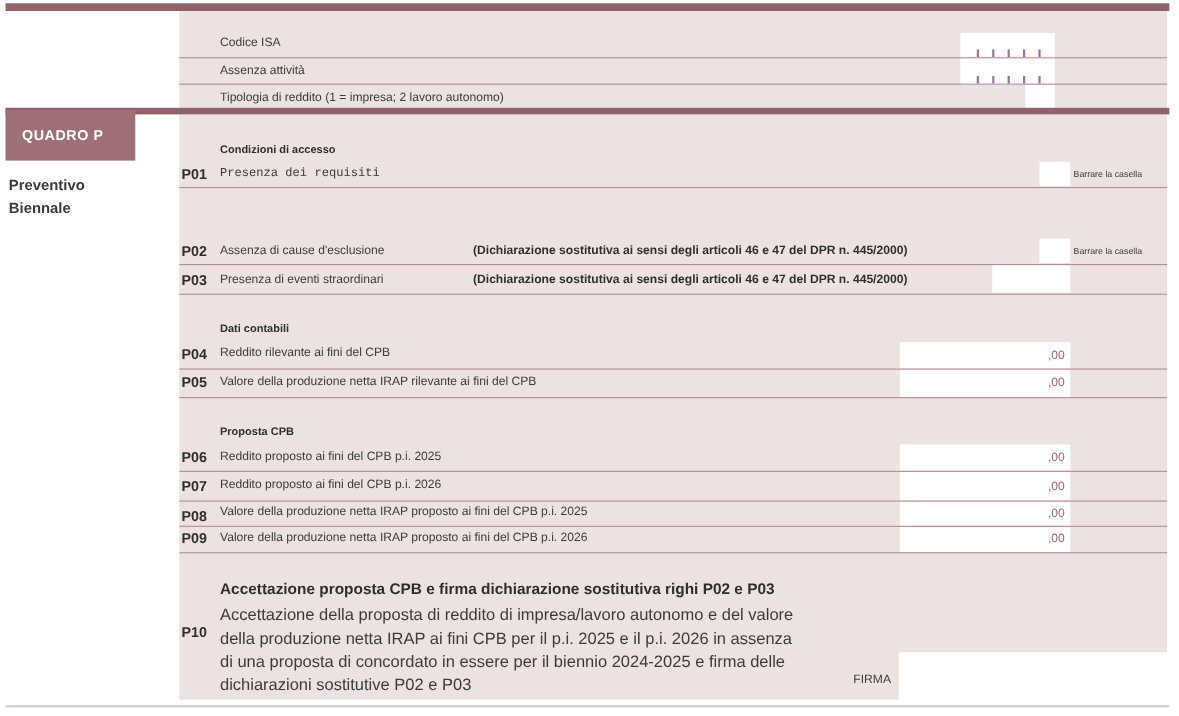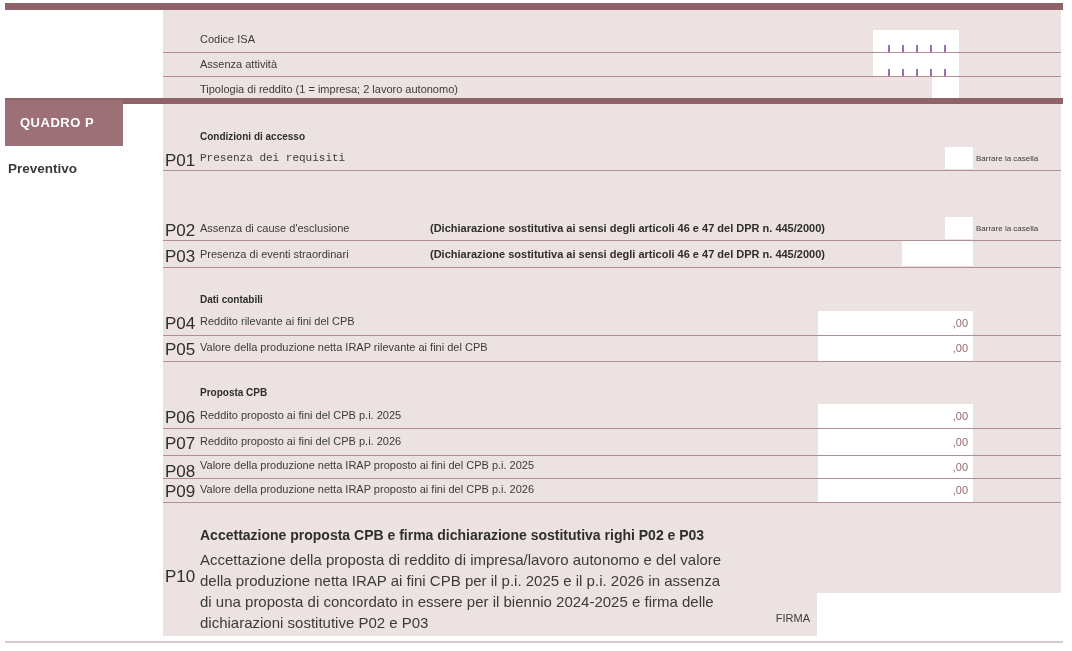--- a/index.html
+++ b/index.html
@@ -6,21 +6,21 @@
   body{
     width:1072px;height:651px;position:relative;background:#ffffff;
     font-family:"Liberation Sans", sans-serif;color:#3b3b3b;overflow:hidden;
   }
   .abs{position:absolute;}
   .bar{background:#8f6168;}
   .panel{background:#ebe2e1;}
   .row-line{background:#b28d92;height:1px;z-index:4;}
   .wbox{background:#ffffff;z-index:2;}
   .hdr-label{font-size:11px;color:#3b3b3b;z-index:5;}
-  .code{font-size:17px;font-weight:normal;color:#2e2e2e;z-index:5;}
+  .code{font-size:13px;font-weight:bold;color:#2e2e2e;z-index:5;}
   .label{font-size:11px;color:#3b3b3b;z-index:5;white-space:nowrap;}
   .decl{font-size:11px;font-weight:bold;color:#2e2e2e;z-index:5;white-space:nowrap;}
   .heading{font-size:10px;font-weight:bold;color:#2e2e2e;z-index:5;white-space:nowrap;}
   .note{font-size:8px;color:#3b3b3b;z-index:5;white-space:nowrap;}
   .amount{font-size:11px;color:#97696e;text-align:right;padding-right:5px;box-sizing:border-box;}
   .tick{position:absolute;width:2px;height:7px;background:#9e6fb0;z-index:6;}
   .quadro{
     background:#9d7077;color:#ffffff;font-size:13px;font-weight:bold;
     line-height:46px;padding-left:15px;letter-spacing:0.5px;z-index:6;box-sizing:border-box;
   }
@@ -55,20 +55,21 @@
 
 <div class="abs wbox" style="left:932px;top:77px;width:27px;height:21px;"></div>
 
 <div class="abs bar" style="left:5px;top:98px;width:1058px;height:6px;z-index:3;"></div>
 
 <div class="abs panel" style="left:163px;top:104px;width:898px;height:532px;"></div>
 
 <div class="abs quadro" style="left:5px;top:100px;width:118px;height:46px;">QUADRO P</div>
 <div class="abs side-title" style="left:8px;top:158px;width:150px;">
   <div>Preventivo</div>
+  <div>Biennale</div>
 </div>
 
 <div class="abs heading" style="left:200px;top:131px;">Condizioni di accesso</div>
 
 <div class="abs code" style="left:165px;top:151px;">P01</div>
 <div class="abs label" style="left:200px;top:152px;font-family:Liberation Mono, monospace;">Presenza dei requisiti</div>
 <div class="abs wbox" style="left:945px;top:147px;width:28px;height:22px;"></div>
 <div class="abs note" style="left:976px;top:154px;">Barrare la casella</div>
 <div class="abs row-line" style="left:163px;top:170px;width:898px;"></div>
 

